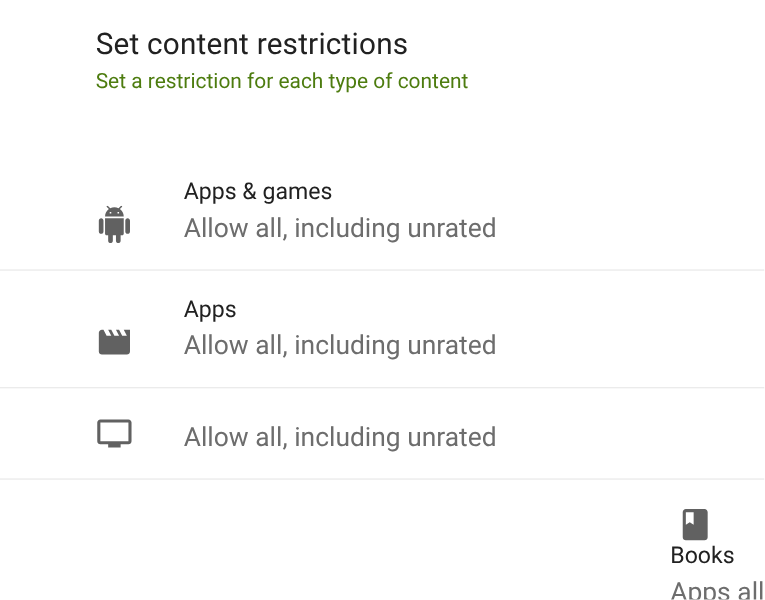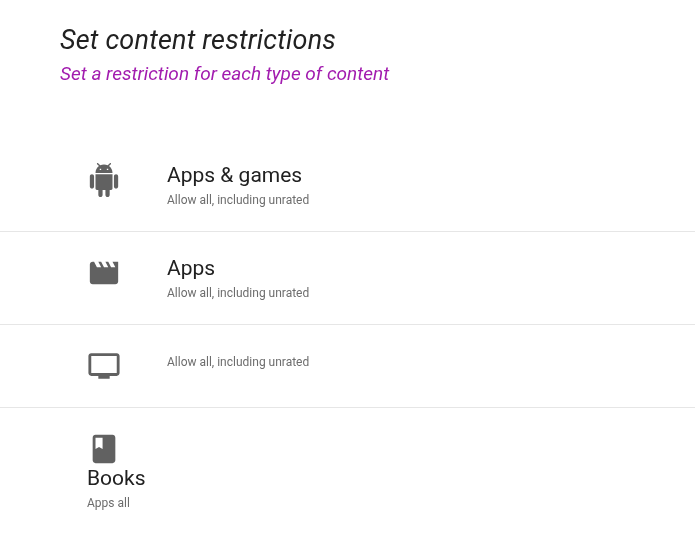--- a/index.html
+++ b/index.html
@@ -8,41 +8,40 @@
       box-sizing: border-box;
     }
     body {
       font-family: Roboto, 'Helvetica Neue', Arial, sans-serif;
       background: #ffffff;
       width: 695px;
       height: 545px;
       overflow: hidden;
     }
     .header {
-      padding: 24px 0 0 60px;
-      font-style: italic;
+      padding: 24px 0 0 87px;
     }
     .title {
       font-size: 27px;
       font-weight: 400;
       color: #212121;
       letter-spacing: 0.2px;
     }
     .subtitle {
       font-size: 19px;
       font-weight: 400;
-      color: #a21caf;
+      color: #4d7c0f;
       margin-top: 6px;
     }
     .list {
       margin-top: 54px;
     }
     .item {
       display: flex;
-      align-items: flex-start;
+      align-items: flex-end;
       padding: 24px 0 24px 87px;
       border-bottom: 1px solid #e6e6e6;
       cursor: pointer;
     }
     .item:last-child {
       border-bottom: none;
       flex-direction: column;
     }
     .icon-wrap {
       width: 80px;
@@ -56,21 +55,21 @@
     .text-wrap {
       display: flex;
       flex-direction: column;
     }
     .item-title {
       font-size: 21px;
       font-weight: 400;
       color: #212121;
     }
     .item-sub {
-      font-size: 12px;
+      font-size: 24px;
       font-weight: 400;
       color: #6d6d6d;
       margin-top: 6px;
     }
   </style>
 </head>
 <body>
 
 <div class="header">
   <div class="title">Set content restrictions</div>

